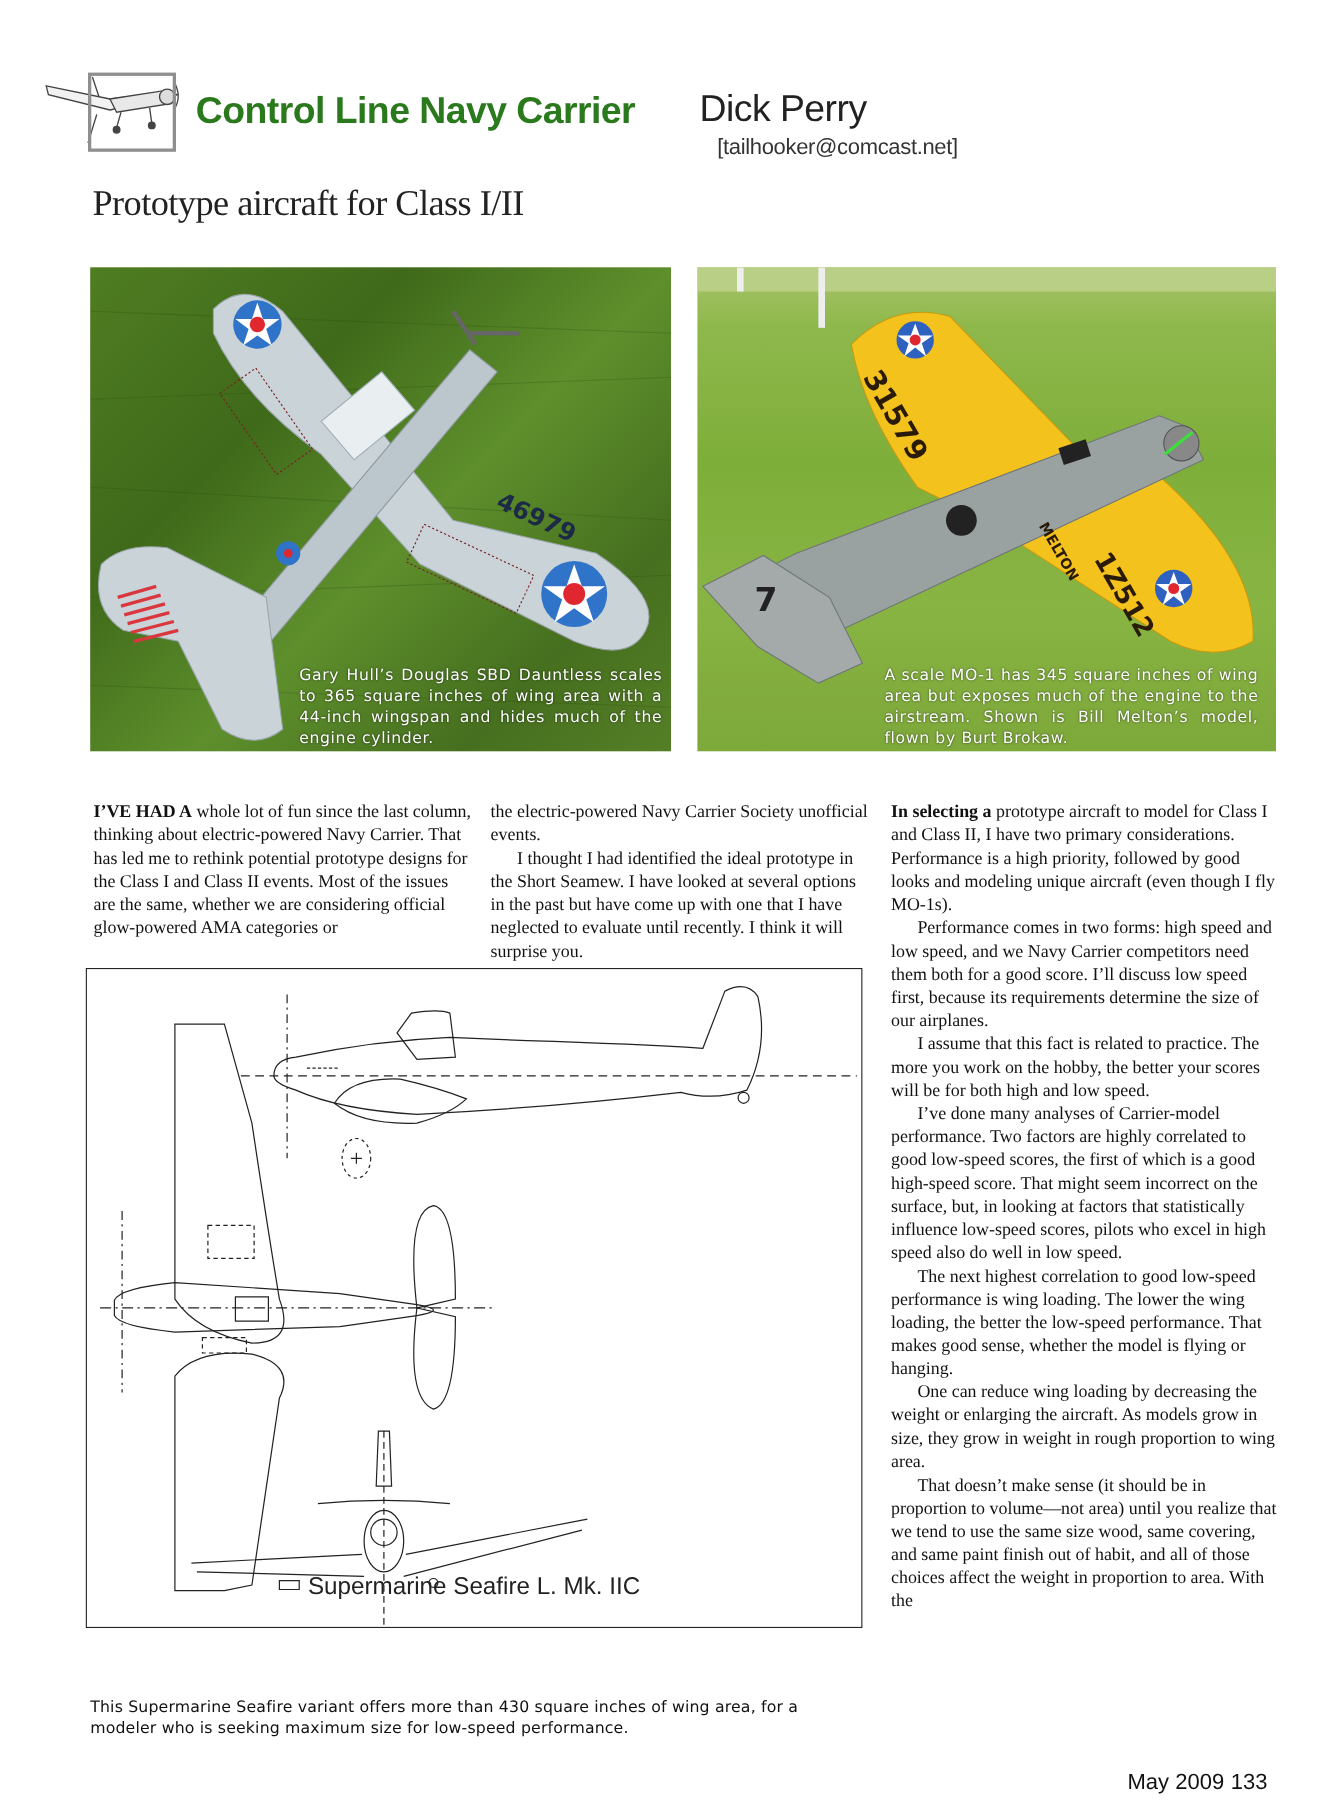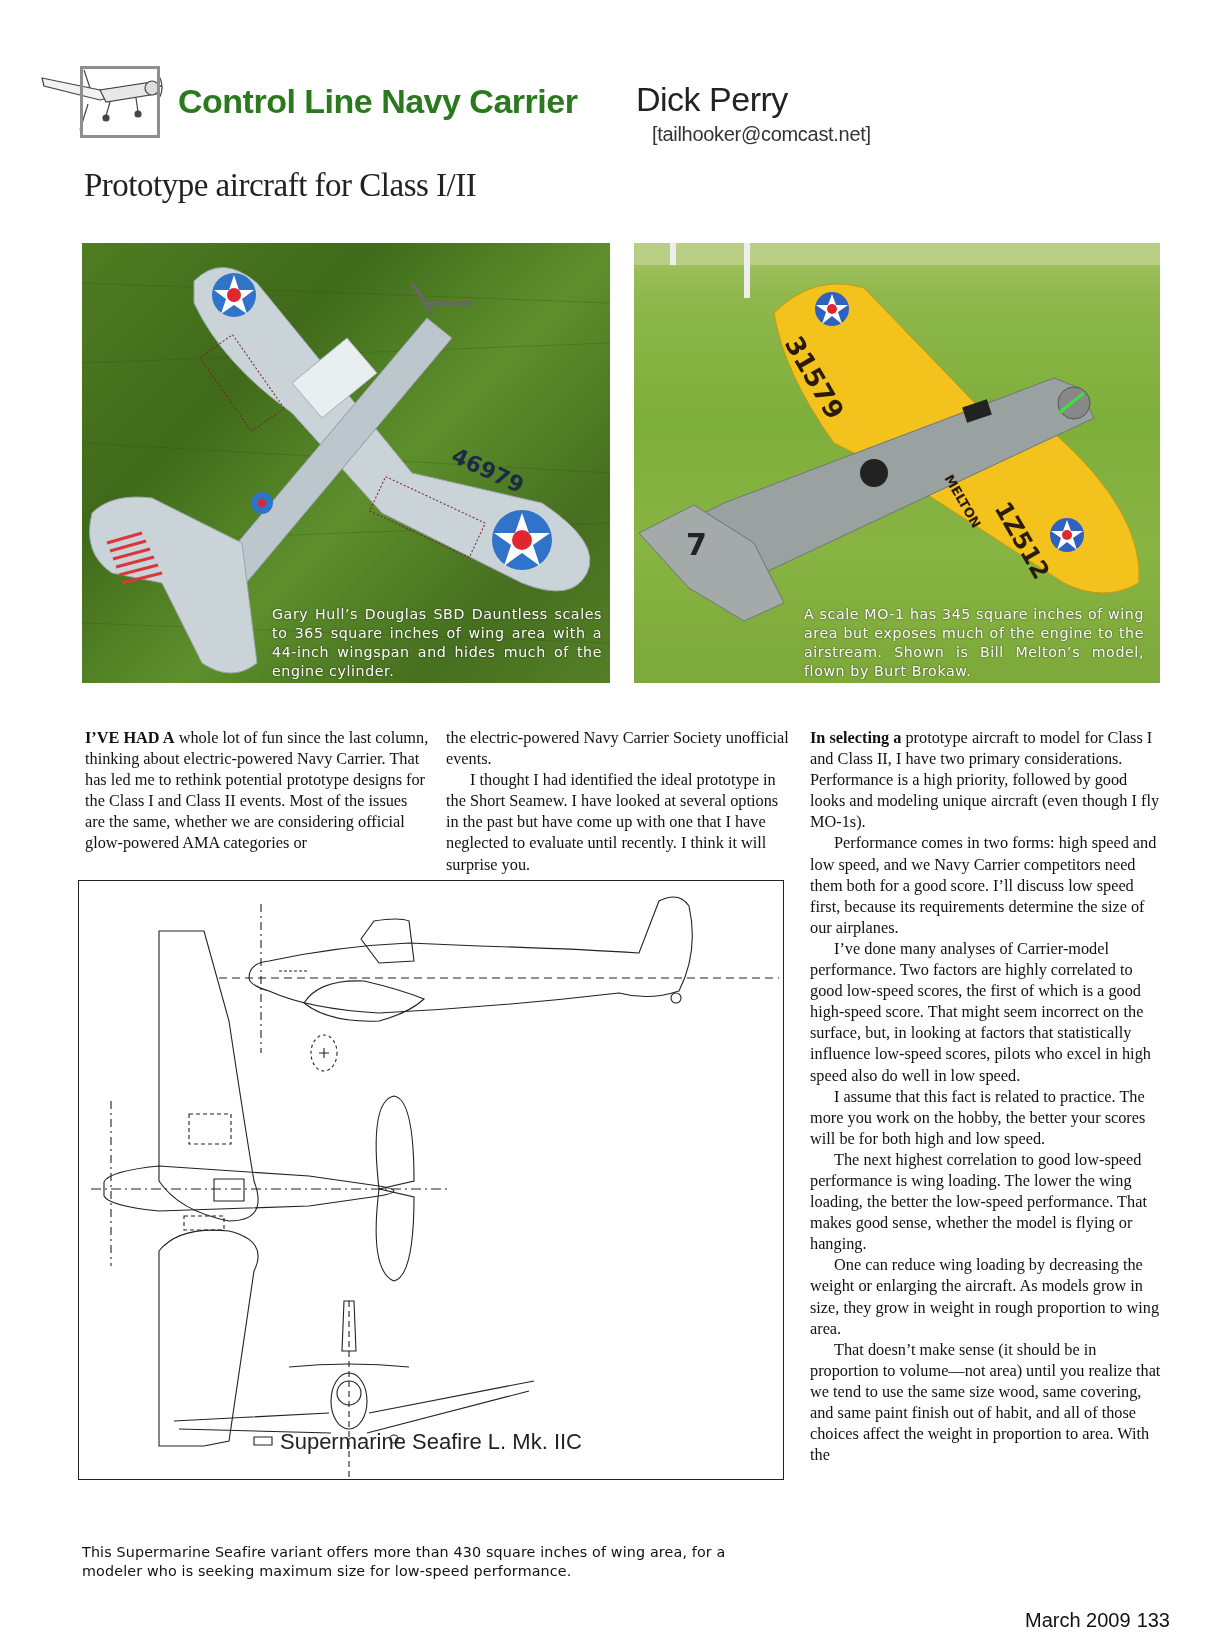--- a/index.html
+++ b/index.html
@@ -153,22 +153,22 @@
 </div>
 
 <div id="col2" class="abs col">
   <p>the electric-powered Navy Carrier Society unofficial events.</p>
   <p class="indent">I thought I had identified the ideal prototype in the Short Seamew. I have looked at several options in the past but have come up with one that I have neglected to evaluate until recently. I think it will surprise you.</p>
 </div>
 
 <div id="col3" class="abs col">
   <p><span class="lead">In selecting a</span><span> prototype aircraft to model for Class I and Class II, I have two primary considerations. Performance is a high priority, followed by good looks and modeling unique aircraft (even though I fly MO-1s).</span></p>
   <p class="indent">Performance comes in two forms: high speed and low speed, and we Navy Carrier competitors need them both for a good score. I’ll discuss low speed first, because its requirements determine the size of our airplanes.</p>
+  <p class="indent">I assume that this fact is related to practice. The more you work on the hobby, the better your scores will be for both high and low speed.</p>
   <p class="indent">I’ve done many analyses of Carrier-model performance. Two factors are highly correlated to good low-speed scores, the first of which is a good high-speed score. That might seem incorrect on the surface, but, in looking at factors that statistically influence low-speed scores, pilots who excel in high speed also do well in low speed.</p>
-  <p class="indent">I assume that this fact is related to practice. The more you work on the hobby, the better your scores will be for both high and low speed.</p>
   <p class="indent">The next highest correlation to good low-speed performance is wing loading. The lower the wing loading, the better the low-speed performance. That makes good sense, whether the model is flying or hanging.</p>
   <p class="indent">One can reduce wing loading by decreasing the weight or enlarging the aircraft. As models grow in size, they grow in weight in rough proportion to wing area.</p>
   <p class="indent">That doesn’t make sense (it should be in proportion to volume—not area) until you realize that we tend to use the same size wood, same covering, and same paint finish out of habit, and all of those choices affect the weight in proportion to area. With the</p>
 </div>
 
 <div id="drawing" class="abs">
   <svg width="706" height="600" viewBox="0 0 706 600">
     <g fill="none" stroke="#222" stroke-width="1.1">
 
       <g>
@@ -208,14 +208,14 @@
         <circle cx="315" cy="558" r="4"></circle>
       </g>
     </g>
   </svg>
   <div id="drawing-label">Supermarine Seafire L. Mk. IIC</div>
 </div>
 
 <div id="drawing-caption" class="abs">This Supermarine Seafire variant offers more than 430 square inches of wing area, for a modeler who is seeking maximum size for low-speed performance.</div>
 
 <div id="folio" class="abs">
-  <span style="margin-left:0">March 2009</span><span>133</span>
+  <span style="margin-left:0">May 2009</span><span>133</span>
 </div>
 
 </body></html>

